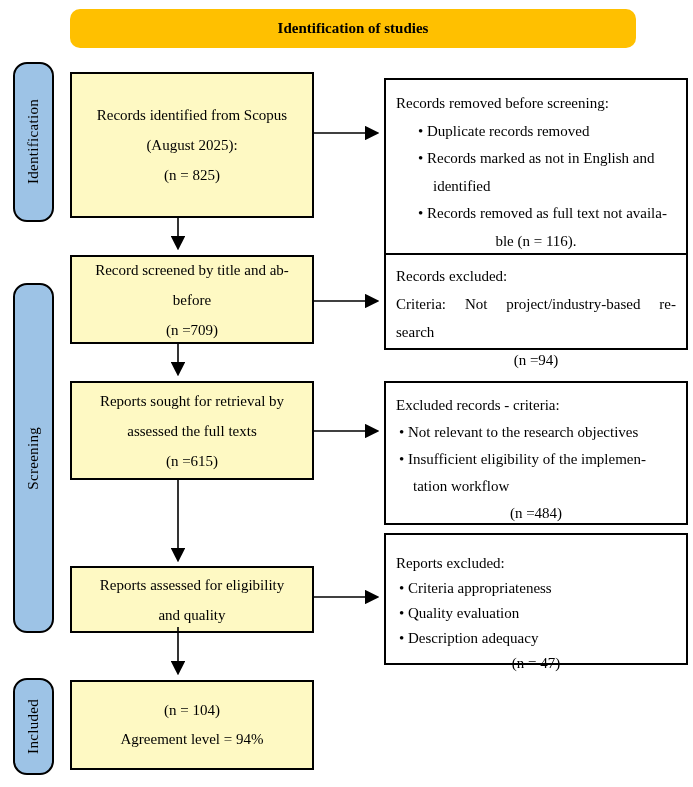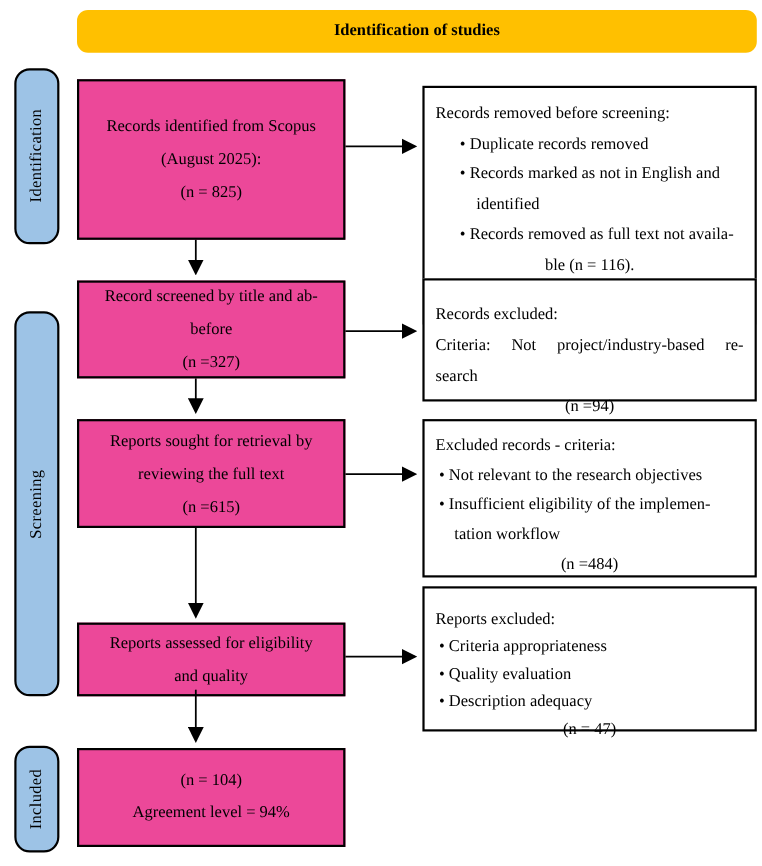--- a/index.html
+++ b/index.html
@@ -14,21 +14,21 @@
   body { font-family: "Liberation Serif", "DejaVu Serif", serif; color: var(--text); }
   .canvas {
     position: relative;
     width: 693px;
     height: 787px;
     background: var(--background);
     overflow: hidden;
   }
   .banner {
     position: absolute;
-    left: 70px; top: 9px; width: 618px; height: 39px;
+    left: 70px; top: 9px; width: 566px; height: 39px;
     background: var(--banner_bg);
     border-radius: 10px;
     display: flex; align-items: center; justify-content: center;
     font-weight: bold; font-size: 15px;
   }
   .stage {
     position: absolute;
     width: 41px;
     background: var(--stage_bg);
     border: 2px solid var(--border);
@@ -42,42 +42,42 @@
     letter-spacing: 0.3px;
     white-space: nowrap;
   }
   .stage-1 { left: 13px; top: 62px;  height: 160px; }
   .stage-2 { left: 13px; top: 283px; height: 350px; }
   .stage-3 { left: 13px; top: 678px; height: 97px;  }
   .pbox {
     position: absolute;
     left: 70px; width: 244px;
     border: 2.5px solid var(--border);
-    background: #ec4899;
+    background: #fef9c3;
     display: flex; flex-direction: column;
     justify-content: center; align-items: center;
     text-align: center;
     font-size: 15px;
     line-height: 30px;
   }
   .pbox-1 { top: 72px;  height: 146px; }
   .pbox-2 { top: 255px; height: 89px;  }
   .pbox-3 { top: 381px; height: 99px; justify-content: center;  }
   .pbox-4 { top: 566px; height: 67px;  }
   .pbox-5 { top: 680px; height: 90px; line-height: 29px; }
   .xbox {
     position: absolute;
     left: 384px; width: 304px;
     border: 2px solid var(--border);
     background: #fff;
     font-size: 15px;
     padding: 10px 10px 0 10px;
   }
   .xbox-1 { top: 63px;  height: 217px; line-height: 27.5px; margin-top: 15px; }
-  .xbox-2 { top: 253px; height: 112px; line-height: 28px; padding-top: 17px; }
+  .xbox-2 { top: 253px; height: 97px; line-height: 28px; padding-top: 7px; }
   .xbox-3 { top: 381px; height: 144px; line-height: 27px; padding-top: 9px; }
   .xbox-4 { top: 533px; height: 132px; line-height: 25px; padding-top: 16px; }
   .ln { white-space: nowrap; }
   .bullet::before { content: "\2022\00A0"; }
   .xbox-1 .bullet { padding-left: 22px; }
   .xbox-1 .cont   { padding-left: 37px; }
   .xbox-3 .bullet, .xbox-4 .bullet { padding-left: 3px; }
   .xbox-3 .cont   { padding-left: 17px; }
   .center { text-align: center; }
   .just { text-align: justify; text-align-last: justify; }
@@ -108,26 +108,26 @@
 
   <div class="pbox pbox-1">
     <div class="ln">Records identified from Scopus</div>
     <div class="ln">(August 2025):</div>
     <div class="ln">(n = 825)</div>
   </div>
 
   <div class="pbox pbox-2">
     <div class="ln">Record screened by title and ab-</div>
     <div class="ln">before</div>
-    <div class="ln">(n =327)</div>
+    <div class="ln">(n =709)</div>
   </div>
 
   <div class="pbox pbox-3">
     <div class="ln">Reports sought for retrieval by</div>
-    <div class="ln">reviewing the full text</div>
+    <div class="ln">assessed the full texts</div>
     <div class="ln">(n =615)</div>
   </div>
 
   <div class="pbox pbox-4">
     <div class="ln">Reports assessed for eligibility</div>
     <div class="ln">and quality</div>
   </div>
 
   <div class="pbox pbox-5">
     <div class="ln">(n = 104)</div>

